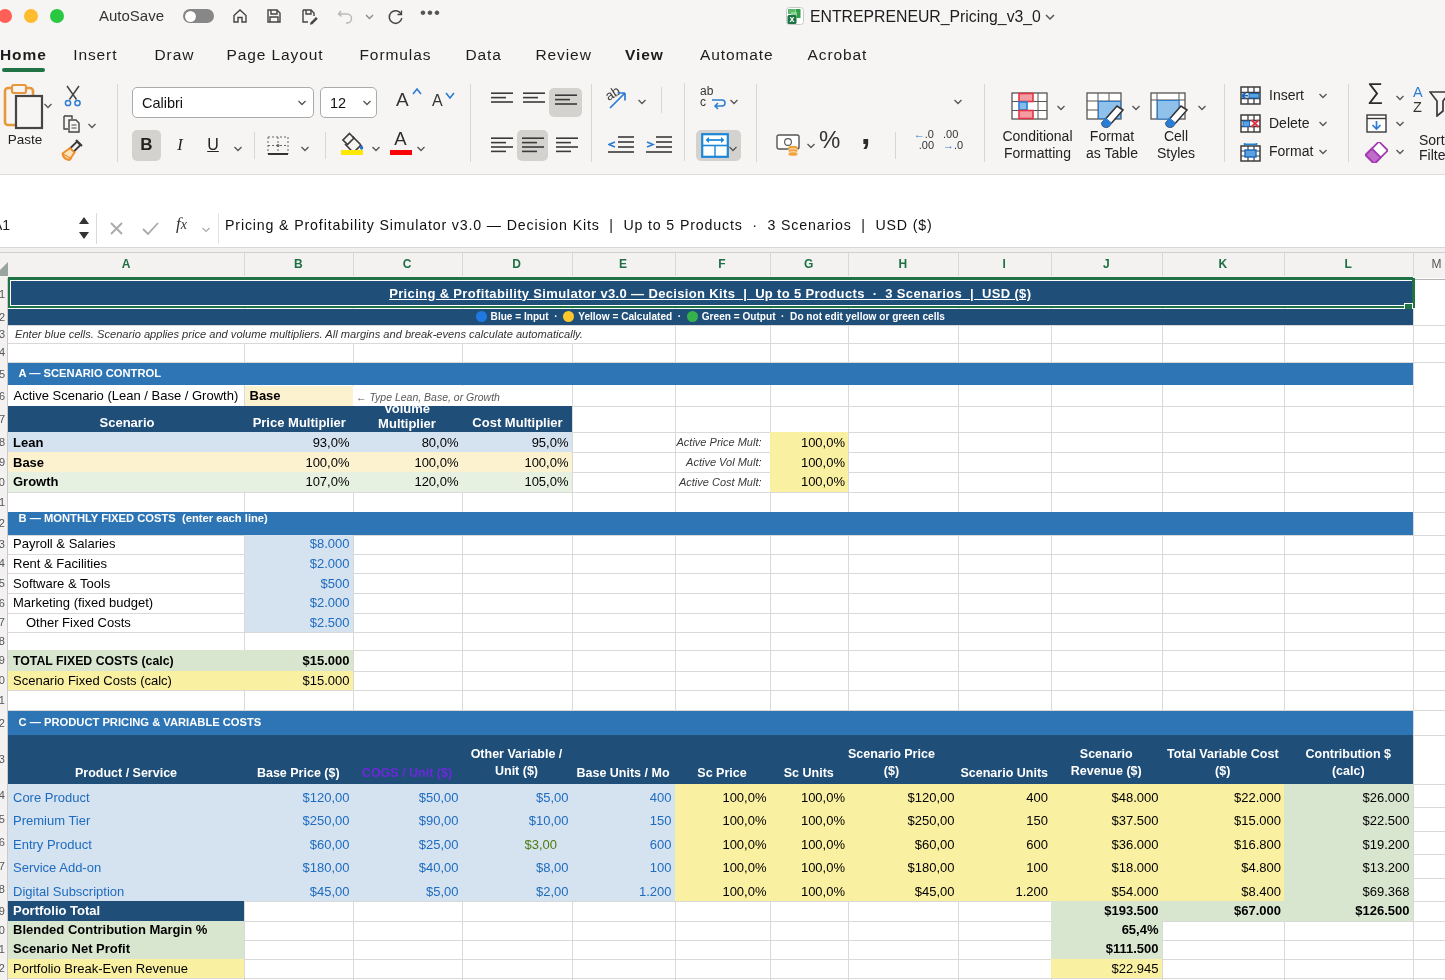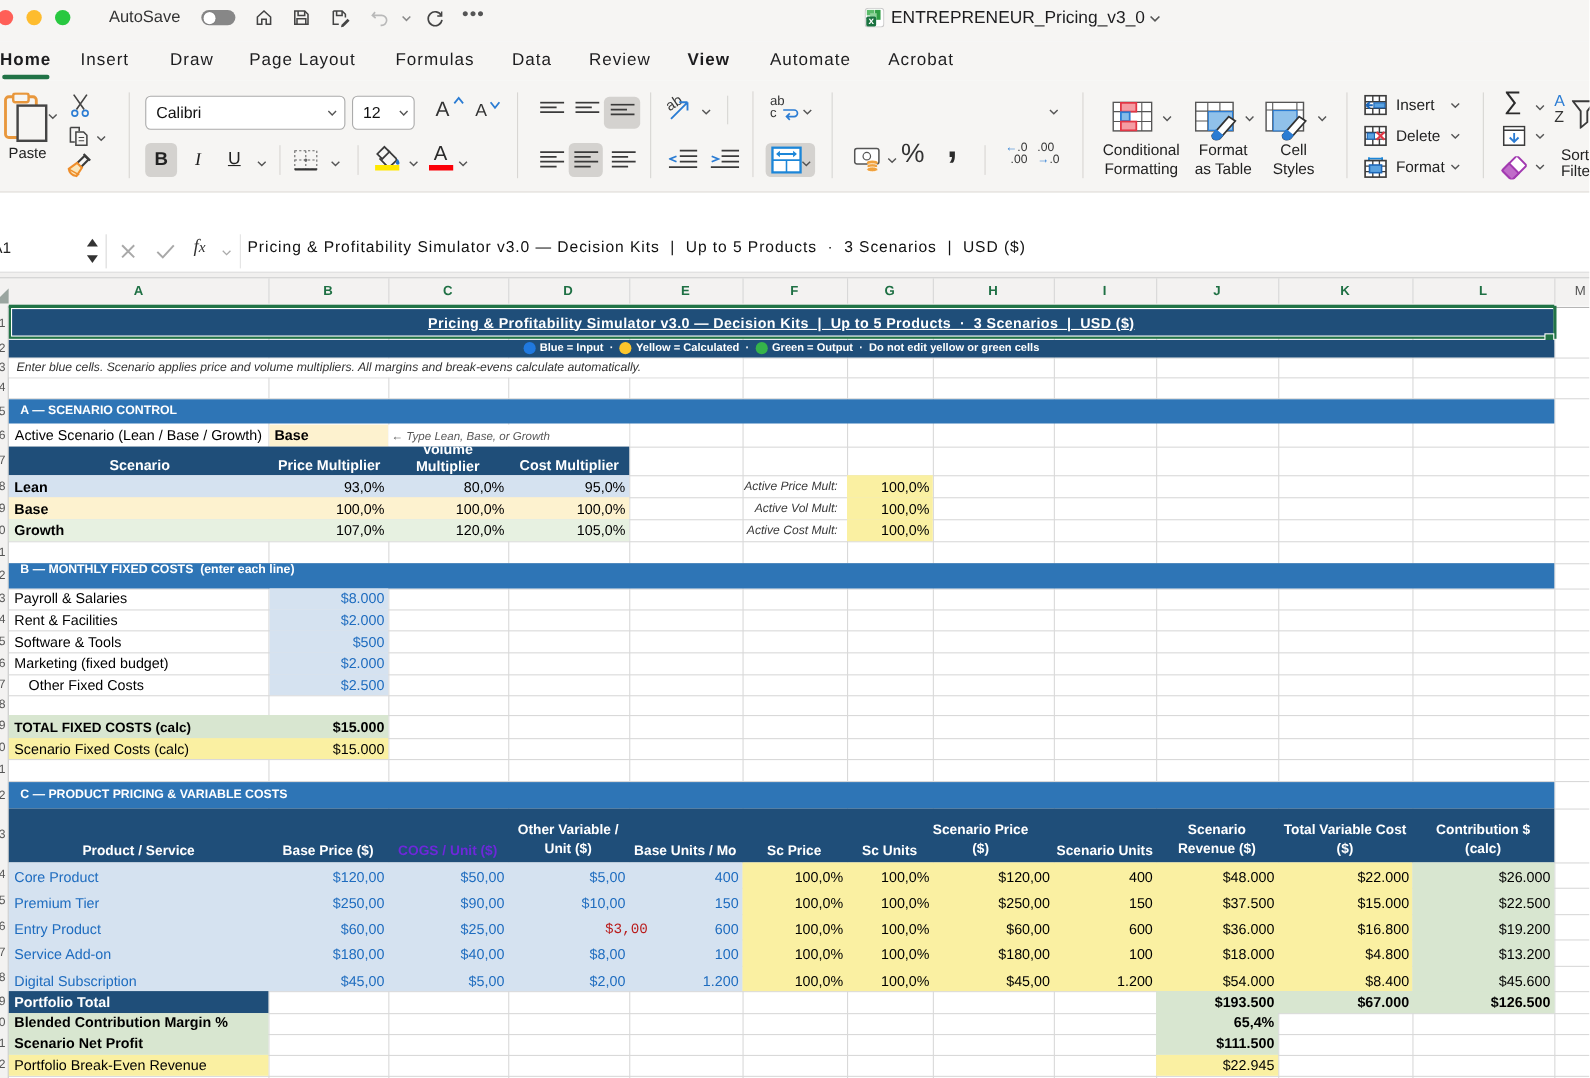--- a/index.html
+++ b/index.html
@@ -598,21 +598,21 @@
 <div style="left:674.5px;top:807px;width:95.0px;height:23.5px;display:flex;align-items:flex-end;justify-content:flex-end;padding:0 3px 2.5px 5px;font-size:13px;font-weight:400;color:#000;white-space:nowrap;">100,0%</div>
 <div style="left:769.5px;top:807px;width:78.5px;height:23.5px;display:flex;align-items:flex-end;justify-content:flex-end;padding:0 3px 2.5px 5px;font-size:13px;font-weight:400;color:#000;white-space:nowrap;">100,0%</div>
 <div style="left:848px;top:807px;width:109.5px;height:23.5px;display:flex;align-items:flex-end;justify-content:flex-end;padding:0 3px 2.5px 5px;font-size:13px;font-weight:400;color:#000;white-space:nowrap;">$250,00</div>
 <div style="left:957.5px;top:807px;width:93.5px;height:23.5px;display:flex;align-items:flex-end;justify-content:flex-end;padding:0 3px 2.5px 5px;font-size:13px;font-weight:400;color:#000;white-space:nowrap;">150</div>
 <div style="left:1051px;top:807px;width:110.5px;height:23.5px;display:flex;align-items:flex-end;justify-content:flex-end;padding:0 3px 2.5px 5px;font-size:13px;font-weight:400;color:#000;white-space:nowrap;">$37.500</div>
 <div style="left:1161.5px;top:807px;width:122.5px;height:23.5px;display:flex;align-items:flex-end;justify-content:flex-end;padding:0 3px 2.5px 5px;font-size:13px;font-weight:400;color:#000;white-space:nowrap;">$15.000</div>
 <div style="left:1284px;top:807px;width:128.5px;height:23.5px;display:flex;align-items:flex-end;justify-content:flex-end;padding:0 3px 2.5px 5px;font-size:13px;font-weight:400;color:#000;white-space:nowrap;">$22.500</div>
 <div style="left:8px;top:830.5px;width:236px;height:23.5px;display:flex;align-items:flex-end;justify-content:flex-start;padding:0 3px 2.5px 5px;font-size:13px;font-weight:400;color:#1e6cbf;white-space:nowrap;">Entry Product</div>
 <div style="left:244px;top:830.5px;width:108.5px;height:23.5px;display:flex;align-items:flex-end;justify-content:flex-end;padding:0 3px 2.5px 5px;font-size:13px;font-weight:400;color:#1e6cbf;white-space:nowrap;">$60,00</div>
 <div style="left:352.5px;top:830.5px;width:109.0px;height:23.5px;display:flex;align-items:flex-end;justify-content:flex-end;padding:0 3px 2.5px 5px;font-size:13px;font-weight:400;color:#1e6cbf;white-space:nowrap;">$25,00</div>
-<div style="left:482px;top:830.5px;width:110.0px;height:23.5px;display:flex;align-items:flex-end;justify-content:flex-end;padding:0 3px 2.5px 5px;font-size:13px;font-weight:400;color:#b91c1c;white-space:nowrap;font-family:Liberation Mono, monospace;">$3,00</div>
+<div style="left:450px;top:830.5px;width:110.0px;height:23.5px;display:flex;align-items:flex-end;justify-content:flex-end;padding:0 3px 2.5px 5px;font-size:13px;font-weight:400;color:#4d7c0f;white-space:nowrap;">$3,00</div>
 <div style="left:571.5px;top:830.5px;width:103.0px;height:23.5px;display:flex;align-items:flex-end;justify-content:flex-end;padding:0 3px 2.5px 5px;font-size:13px;font-weight:400;color:#1e6cbf;white-space:nowrap;">600</div>
 <div style="left:674.5px;top:830.5px;width:95.0px;height:23.5px;display:flex;align-items:flex-end;justify-content:flex-end;padding:0 3px 2.5px 5px;font-size:13px;font-weight:400;color:#000;white-space:nowrap;">100,0%</div>
 <div style="left:769.5px;top:830.5px;width:78.5px;height:23.5px;display:flex;align-items:flex-end;justify-content:flex-end;padding:0 3px 2.5px 5px;font-size:13px;font-weight:400;color:#000;white-space:nowrap;">100,0%</div>
 <div style="left:848px;top:830.5px;width:109.5px;height:23.5px;display:flex;align-items:flex-end;justify-content:flex-end;padding:0 3px 2.5px 5px;font-size:13px;font-weight:400;color:#000;white-space:nowrap;">$60,00</div>
 <div style="left:957.5px;top:830.5px;width:93.5px;height:23.5px;display:flex;align-items:flex-end;justify-content:flex-end;padding:0 3px 2.5px 5px;font-size:13px;font-weight:400;color:#000;white-space:nowrap;">600</div>
 <div style="left:1051px;top:830.5px;width:110.5px;height:23.5px;display:flex;align-items:flex-end;justify-content:flex-end;padding:0 3px 2.5px 5px;font-size:13px;font-weight:400;color:#000;white-space:nowrap;">$36.000</div>
 <div style="left:1161.5px;top:830.5px;width:122.5px;height:23.5px;display:flex;align-items:flex-end;justify-content:flex-end;padding:0 3px 2.5px 5px;font-size:13px;font-weight:400;color:#000;white-space:nowrap;">$16.800</div>
 <div style="left:1284px;top:830.5px;width:128.5px;height:23.5px;display:flex;align-items:flex-end;justify-content:flex-end;padding:0 3px 2.5px 5px;font-size:13px;font-weight:400;color:#000;white-space:nowrap;">$19.200</div>
 <div style="left:8px;top:854px;width:236px;height:23.5px;display:flex;align-items:flex-end;justify-content:flex-start;padding:0 3px 2.5px 5px;font-size:13px;font-weight:400;color:#1e6cbf;white-space:nowrap;">Service Add-on</div>
 <div style="left:244px;top:854px;width:108.5px;height:23.5px;display:flex;align-items:flex-end;justify-content:flex-end;padding:0 3px 2.5px 5px;font-size:13px;font-weight:400;color:#1e6cbf;white-space:nowrap;">$180,00</div>
@@ -630,21 +630,21 @@
 <div style="left:244px;top:877.5px;width:108.5px;height:23.5px;display:flex;align-items:flex-end;justify-content:flex-end;padding:0 3px 2.5px 5px;font-size:13px;font-weight:400;color:#1e6cbf;white-space:nowrap;">$45,00</div>
 <div style="left:352.5px;top:877.5px;width:109.0px;height:23.5px;display:flex;align-items:flex-end;justify-content:flex-end;padding:0 3px 2.5px 5px;font-size:13px;font-weight:400;color:#1e6cbf;white-space:nowrap;">$5,00</div>
 <div style="left:461.5px;top:877.5px;width:110.0px;height:23.5px;display:flex;align-items:flex-end;justify-content:flex-end;padding:0 3px 2.5px 5px;font-size:13px;font-weight:400;color:#1e6cbf;white-space:nowrap;">$2,00</div>
 <div style="left:571.5px;top:877.5px;width:103.0px;height:23.5px;display:flex;align-items:flex-end;justify-content:flex-end;padding:0 3px 2.5px 5px;font-size:13px;font-weight:400;color:#1e6cbf;white-space:nowrap;">1.200</div>
 <div style="left:674.5px;top:877.5px;width:95.0px;height:23.5px;display:flex;align-items:flex-end;justify-content:flex-end;padding:0 3px 2.5px 5px;font-size:13px;font-weight:400;color:#000;white-space:nowrap;">100,0%</div>
 <div style="left:769.5px;top:877.5px;width:78.5px;height:23.5px;display:flex;align-items:flex-end;justify-content:flex-end;padding:0 3px 2.5px 5px;font-size:13px;font-weight:400;color:#000;white-space:nowrap;">100,0%</div>
 <div style="left:848px;top:877.5px;width:109.5px;height:23.5px;display:flex;align-items:flex-end;justify-content:flex-end;padding:0 3px 2.5px 5px;font-size:13px;font-weight:400;color:#000;white-space:nowrap;">$45,00</div>
 <div style="left:957.5px;top:877.5px;width:93.5px;height:23.5px;display:flex;align-items:flex-end;justify-content:flex-end;padding:0 3px 2.5px 5px;font-size:13px;font-weight:400;color:#000;white-space:nowrap;">1.200</div>
 <div style="left:1051px;top:877.5px;width:110.5px;height:23.5px;display:flex;align-items:flex-end;justify-content:flex-end;padding:0 3px 2.5px 5px;font-size:13px;font-weight:400;color:#000;white-space:nowrap;">$54.000</div>
 <div style="left:1161.5px;top:877.5px;width:122.5px;height:23.5px;display:flex;align-items:flex-end;justify-content:flex-end;padding:0 3px 2.5px 5px;font-size:13px;font-weight:400;color:#000;white-space:nowrap;">$8.400</div>
-<div style="left:1284px;top:877.5px;width:128.5px;height:23.5px;display:flex;align-items:flex-end;justify-content:flex-end;padding:0 3px 2.5px 5px;font-size:13px;font-weight:400;color:#000;white-space:nowrap;">$45.600</div>
+<div style="left:1284px;top:877.5px;width:128.5px;height:23.5px;display:flex;align-items:flex-end;justify-content:flex-end;padding:0 3px 2.5px 5px;font-size:13px;font-weight:400;color:#000;white-space:nowrap;">$69.368</div>
 <div style="left:8px;top:901px;width:236px;height:19.5px;background:#1f4e79;"></div>
 <div style="left:8px;top:901px;width:236px;height:19.5px;display:flex;align-items:flex-end;justify-content:flex-start;padding:0 3px 2.5px 5px;font-size:13px;font-weight:700;color:#fff;white-space:nowrap;">Portfolio Total</div>
 <div style="left:1051px;top:901px;width:361.5px;height:19.5px;background:#d8e6d0;"></div>
 <div style="left:1051px;top:901px;width:110.5px;height:19.5px;display:flex;align-items:flex-end;justify-content:flex-end;padding:0 3px 2.5px 5px;font-size:13px;font-weight:700;color:#000;white-space:nowrap;">$193.500</div>
 <div style="left:1161.5px;top:901px;width:122.5px;height:19.5px;display:flex;align-items:flex-end;justify-content:flex-end;padding:0 3px 2.5px 5px;font-size:13px;font-weight:700;color:#000;white-space:nowrap;">$67.000</div>
 <div style="left:1284px;top:901px;width:128.5px;height:19.5px;display:flex;align-items:flex-end;justify-content:flex-end;padding:0 3px 2.5px 5px;font-size:13px;font-weight:700;color:#000;white-space:nowrap;">$126.500</div>
 <div style="left:8px;top:920.5px;width:236px;height:19px;background:#d8e6d0;"></div>
 <div style="left:8px;top:920.5px;width:236px;height:19.0px;display:flex;align-items:flex-end;justify-content:flex-start;padding:0 3px 2.5px 5px;font-size:13px;font-weight:700;color:#000;white-space:nowrap;">Blended Contribution Margin %</div>
 <div style="left:1051px;top:920.5px;width:110.5px;height:19px;background:#d8e6d0;"></div>
 <div style="left:1051px;top:920.5px;width:110.5px;height:19.0px;display:flex;align-items:flex-end;justify-content:flex-end;padding:0 3px 2.5px 5px;font-size:13px;font-weight:700;color:#000;white-space:nowrap;">65,4%</div>

